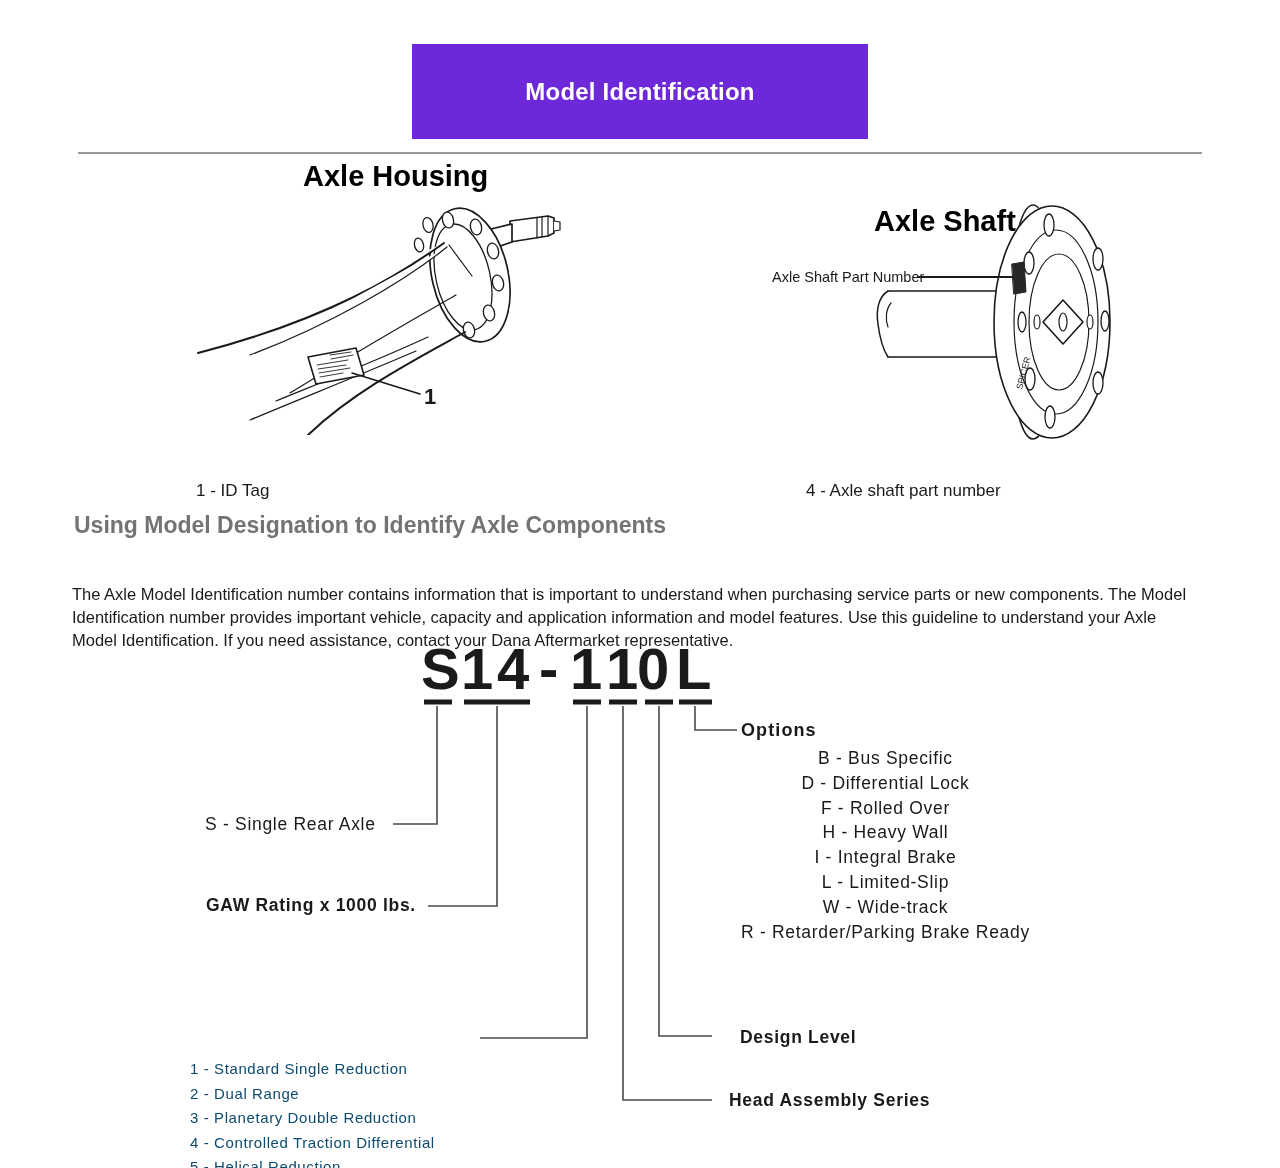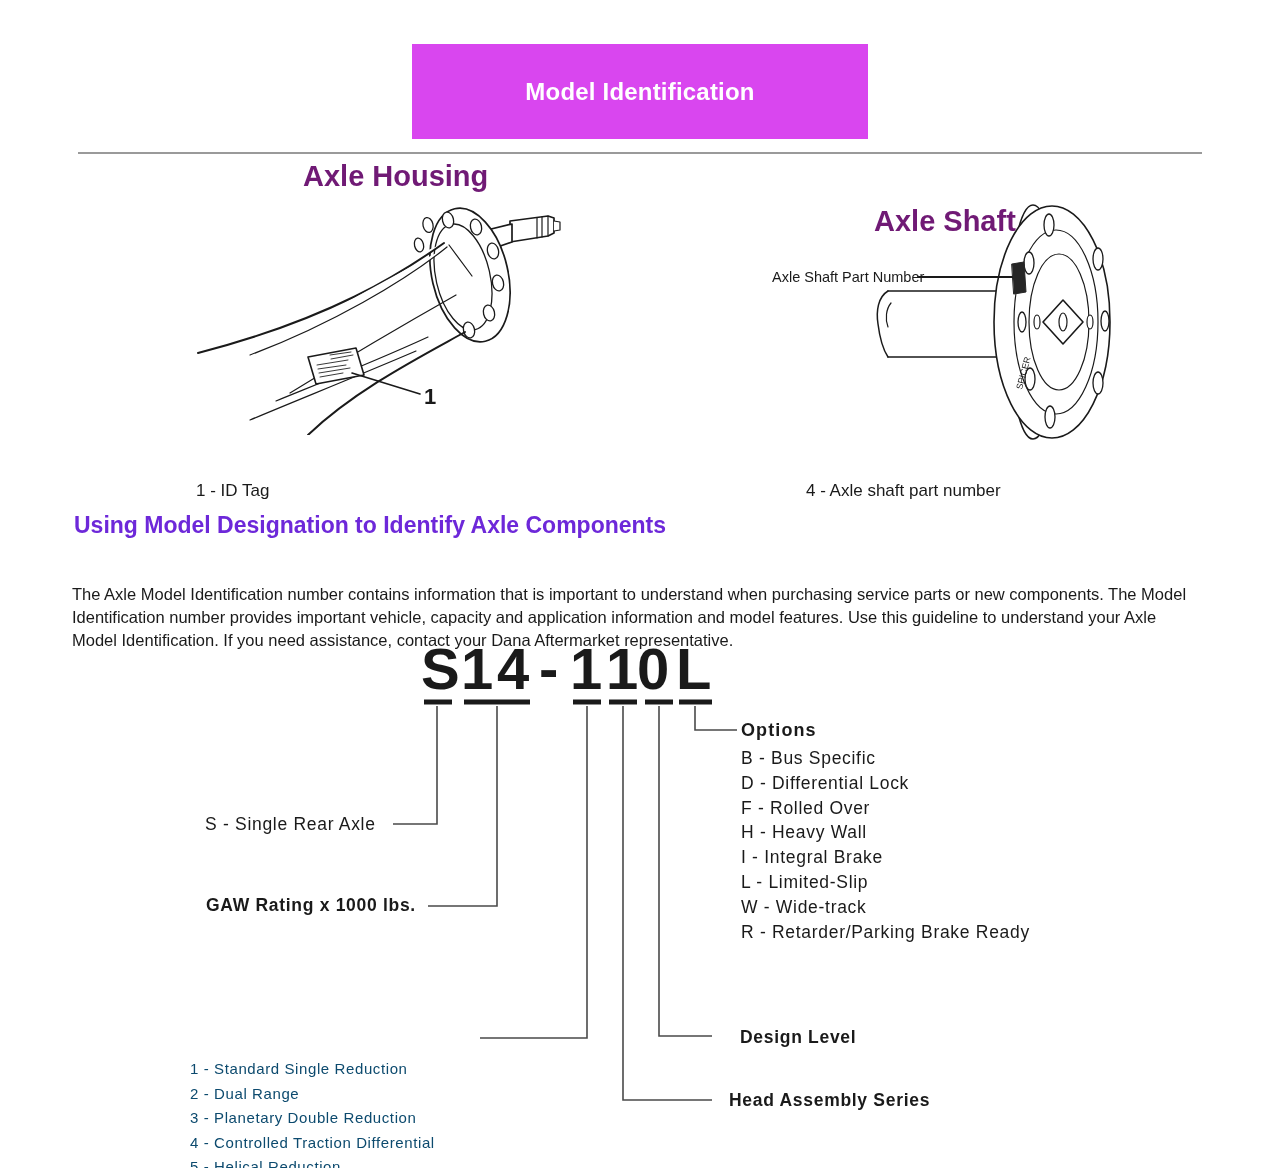--- a/index.html
+++ b/index.html
@@ -10,60 +10,60 @@
     font-family:"Liberation Sans", sans-serif;
     position:relative;
     overflow:hidden;
     color:#1a1a1a;
   }
 
   
   #banner {
     position:absolute; left:412px; top:44px;
     width:456px; height:95px;
-    background:#d946ef;
+    background:#6d28d9;
     display:flex; align-items:center; justify-content:center;
   }
   #banner-title {
     color:#ffffff;
     font-size:24px;
     font-weight:bold;
     letter-spacing:.2px;
   }
 
   
   #top-rule {
     position:absolute; left:78px; top:152px;
     width:1124px; height:2px;
     background:#9a9a9a;
   }
 
   
   .sec-head {
     position:absolute;
-    color:#701a75;
+    color:#000000;
     font-size:29px;
     font-weight:bold;
   }
   #head-housing { left:303px; top:160px; }
   #head-shaft   { left:874px; top:160px;margin-top:45px; }
 
   
   .fig-caption {
     position:absolute;
     font-size:17px;
     color:#1a1a1a;
   }
   #cap-housing { left:196px; top:481px; }
   #cap-shaft   { left:806px; top:481px; }
 
   
   #sub-head {
     position:absolute; left:74px; top:512px;
-    color:#6d28d9;
+    color:#737373;
     font-size:23px;
     font-weight:bold;
   }
 
   
   #body-para {
     position:absolute; left:72px; top:566px;
     width:1122px;
     font-size:16.5px;
     line-height:23px;
@@ -104,20 +104,21 @@
     letter-spacing:1.1px;
     color:#1a1a1a;
   }
   .opt-list {
     position:absolute;
     font-size:17.5px;
     line-height:24.8px;
     letter-spacing:.7px;
     color:#1a1a1a;
     white-space:nowrap;
+    text-align:center;
   }
   .num-list {
     position:absolute;
     font-size:15px;
     line-height:24.5px;
     letter-spacing:.6px;
     color:#0c4a6e;
     white-space:nowrap;
     margin-top:31px;
   }

